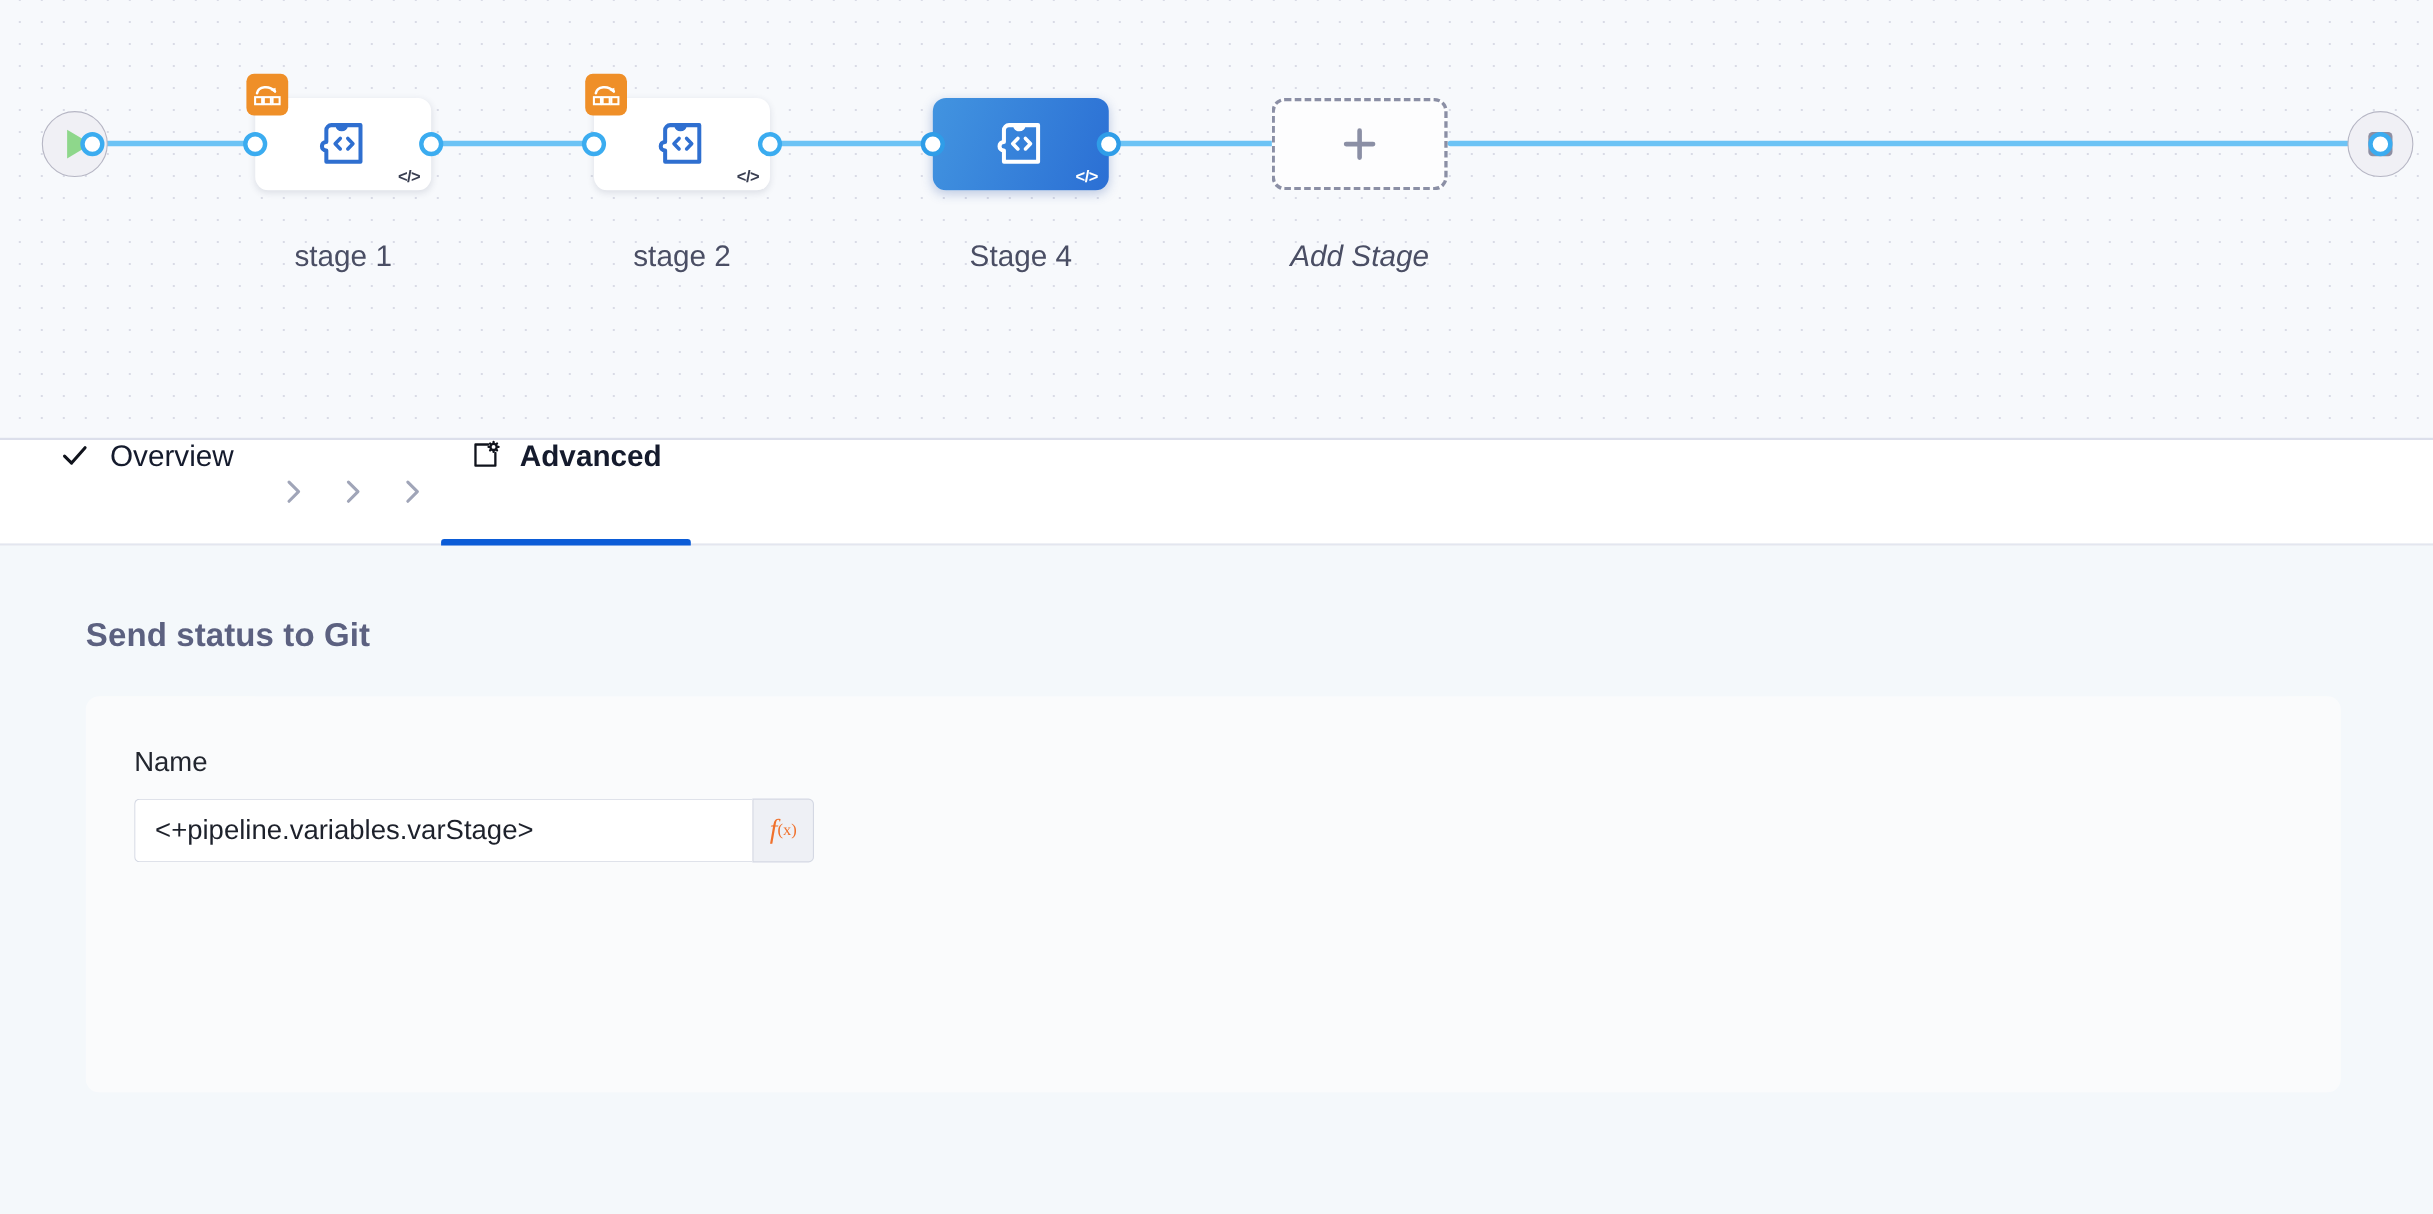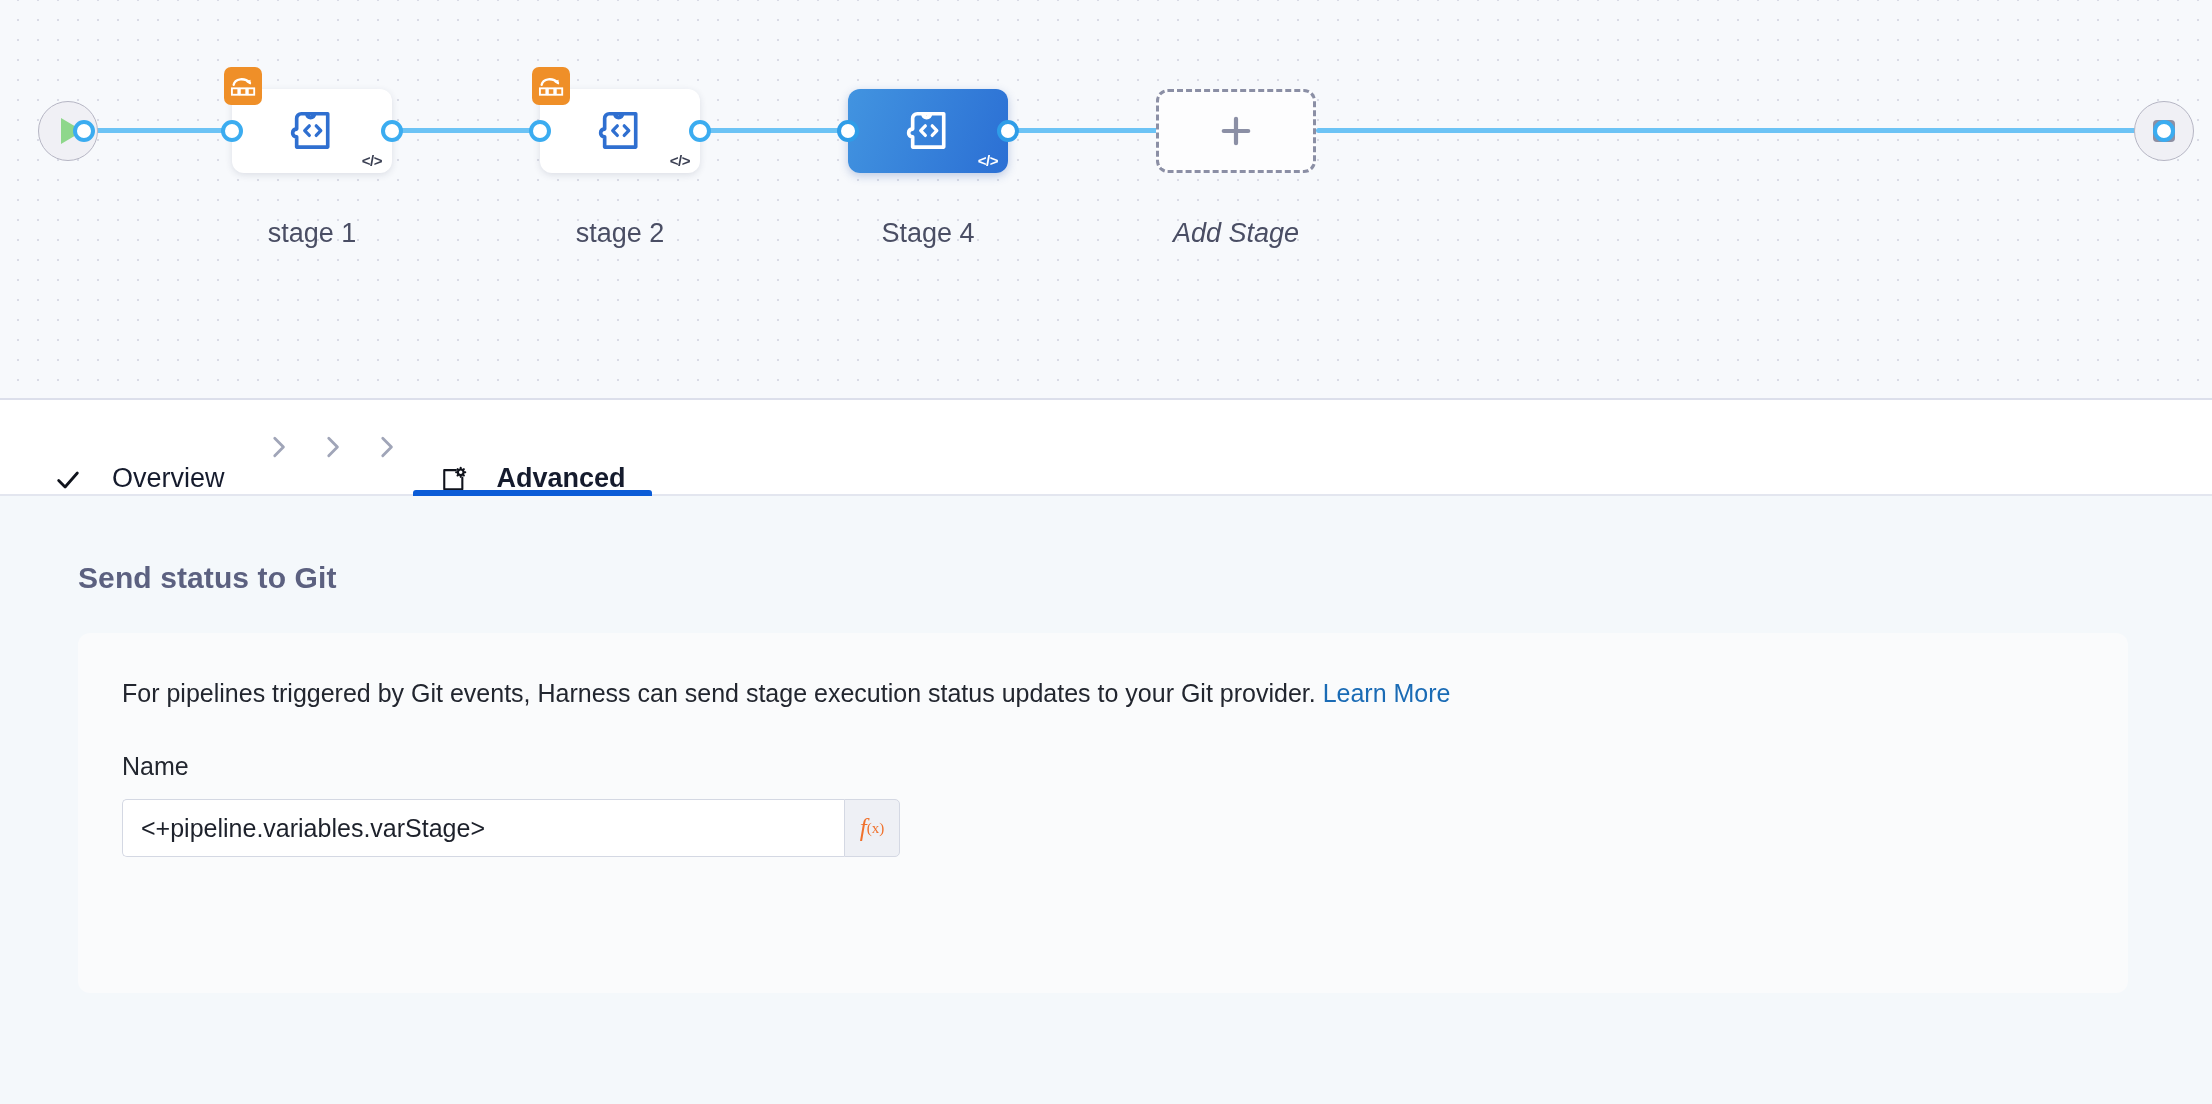--- a/index.html
+++ b/index.html
@@ -146,22 +146,22 @@
     position: relative;
     height: 96px;
     background: #ffffff;
     border-bottom: 2px solid #e3e6ef;
     display: flex;
     align-items: stretch;
     padding-left: 28px;
   }
   .tab {
     display: flex;
-    align-items: flex-end;
-    gap: 30px;
+    align-items: flex-start;
+    gap: 18px;
     padding: 0 26px;
     position: relative;
     cursor: pointer;
   }
   .tab-label {
     font-size: 27px;
     color: #151b2d;
   }
   .tab.active .tab-label { font-weight: 700; }
   .tab.active::after {
@@ -238,21 +238,21 @@
     color: #22262f;
   }
 
   .field-label {
     font-size: 25px;
     color: #22262f;
     margin-bottom: 18px;
   }
   .input-wrap {
     display: flex;
-    width: 778px;
+    width: 618px;
     height: 58px;
   }
   .text-input {
     flex: 1;
     border: 1px solid #d4d8e3;
     border-right: none;
     border-radius: 5px 0 0 5px;
     background: #ffffff;
     font-size: 25px;
     color: #1d212b;
@@ -405,24 +405,20 @@
   </div>
 
 </div>
 
 <div class="content">
 
   <div class="section-title">Send status to Git</div>
 
   <div class="card">
 
-    <div class="card-desc">
-      <span>For pipelines triggered by Git events, Harness can send stage execution status updates to your Git provider.</span>
-      <a class="link" href="#">Learn More</a>
-    </div>
 
 
     <div class="field-label">Name</div>
 
     <div class="input-wrap">
       <input class="text-input" type="text" value="&lt;+pipeline.variables.varStage&gt;" style="">
       <div class="fx-btn">
         <span>f</span>
           <sub>(x)</sub>
       </div>

